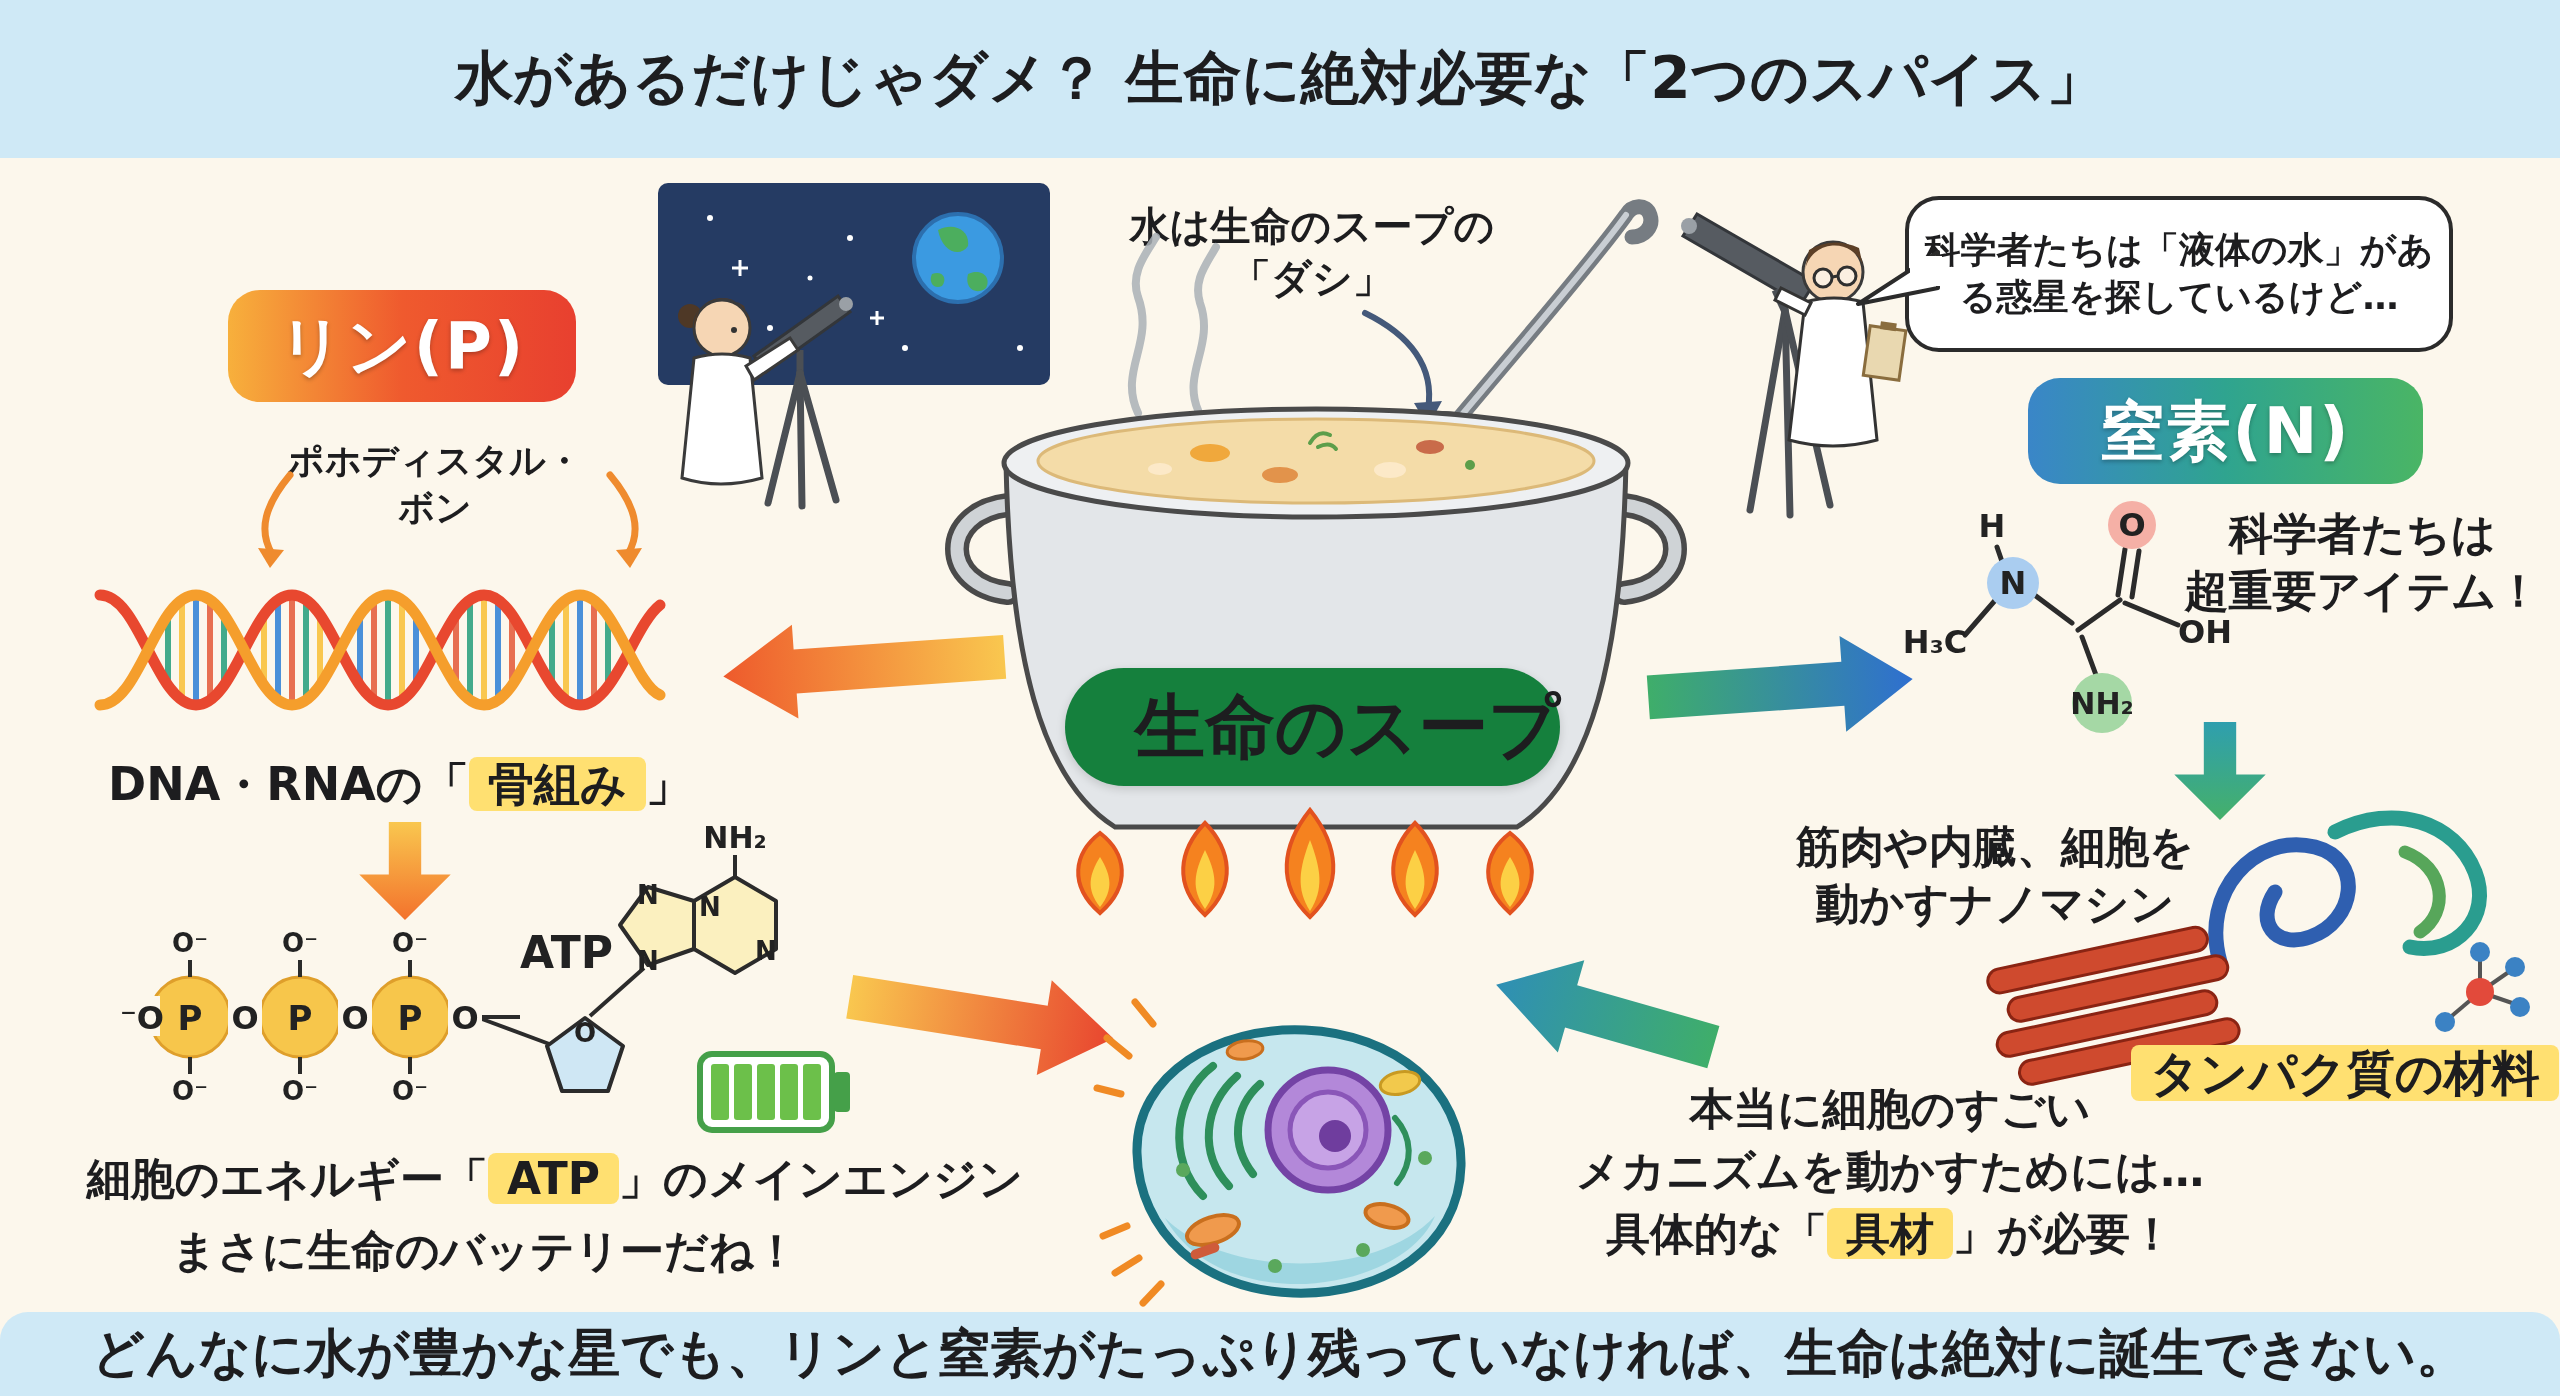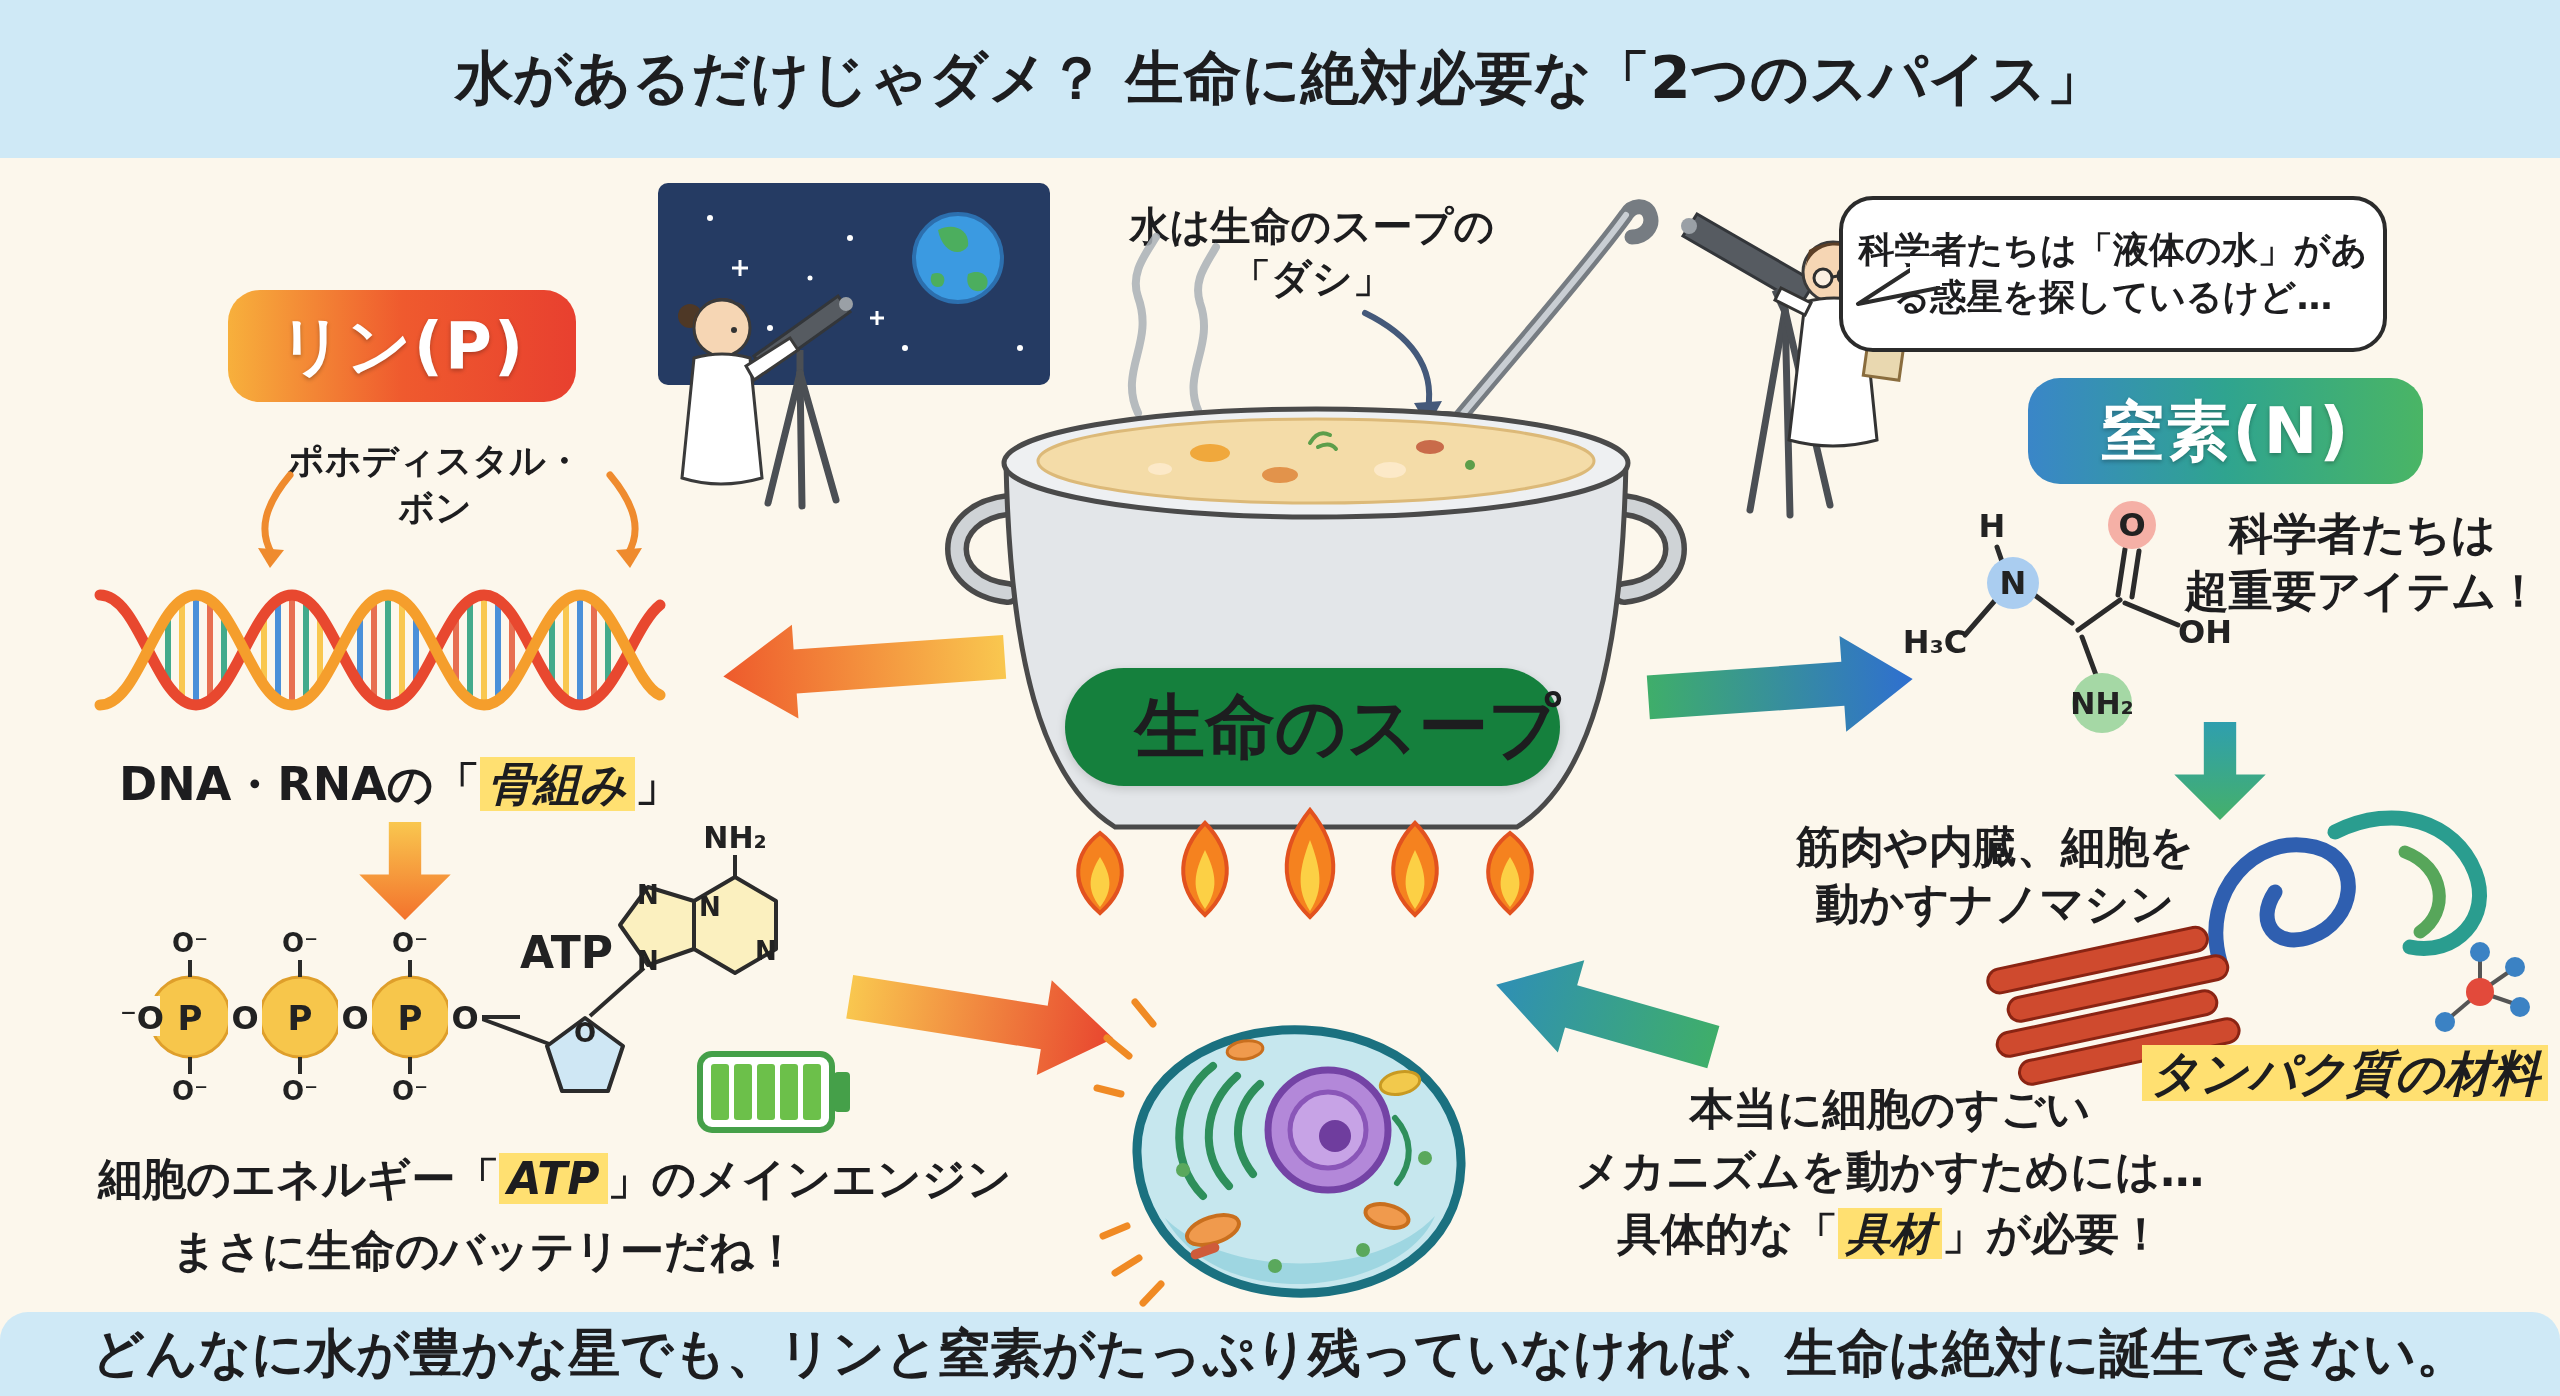--- a/index.html
+++ b/index.html
@@ -1,20 +1,20 @@
 <!DOCTYPE html>
 <html lang="ja"><head>
 <meta charset="utf-8">
 <style>
   html,body{margin:0;padding:0;background:#fcf7ec;}
   #stage{position:relative;width:2560px;height:1396px;background:#fcf7ec;
          font-family:"DejaVu Sans","Liberation Sans",sans-serif;overflow:hidden;}
   .abs{position:absolute;}
   .txt{font-weight:700;color:#1d1d1f;text-align:center;line-height:1.3;}
-  .hl{background:#ffe071;border-radius:0;padding:0 8px;font-style:italic;}
+  .hl{background:#ffe071;border-radius:8px;padding:0 19px;}
   .banner{left:0;width:2560px;background:#cfe9f6;display:flex;align-items:center;justify-content:center;}
   .badge{display:flex;align-items:center;justify-content:center;color:#fff;font-weight:800;
          border-radius:32px;letter-spacing:2px;text-shadow:0 2px 4px rgba(0,0,0,.28);}
   .badge-p{background:linear-gradient(90deg,#f7b03c,#ef5a2e,#e8402f);}
   .badge-n{background:linear-gradient(90deg,#3a86c8,#2fa48f,#4ab565);}
   .bubble{background:#fff;border:4px solid #2b2b2b;border-radius:34px;display:flex;
           flex-direction:column;justify-content:center;z-index:5;}
   .potlabel{background:#15803d;border-radius:60px;display:flex;align-items:center;justify-content:flex-end;
             box-shadow:0 3px 10px rgba(0,0,0,.15);z-index:4;}
   svg{overflow:visible;}
@@ -287,21 +287,21 @@
       <line x1="177" y1="77" x2="183" y2="76" stroke="#2f2f2f" stroke-width="3"></line>
       <path d="M 150,102 Q 179,94 208,102 L 222,240 Q 178,252 134,240 Z" fill="#fff" stroke="#333" stroke-width="3"></path>
       <polygon points="150,115 120,100 126,88 156,103" fill="#fff" stroke="#333" stroke-width="3"></polygon>
       <g transform="rotate(8 230 150)">
         <rect x="212" y="128" width="36" height="50" fill="#e9d8b0" stroke="#8a6d3e" stroke-width="3"></rect>
         <rect x="222" y="122" width="16" height="8" fill="#8a6d3e"></rect>
       </g>
     </g>
   </svg>
 
-  <div class="abs bubble" style="left:1839px;top:196px;width:540px;height:148px;">
+  <div class="abs bubble" style="left:1905px;top:196px;width:540px;height:148px;">
     <div class="txt" style="font-size:36px;">科学者たちは「液体の水」があ</div>
     <div class="txt" style="font-size:36px;">る惑星を探しているけど…</div>
   </div>
   <svg class="abs" style="left:1852px;top:242px;z-index:6;" width="90" height="75" viewBox="0 0 90 75">
     <path d="M 86,10 L 6,62 L 86,46 Z" fill="#fff" stroke="#2b2b2b" stroke-width="4" stroke-linejoin="round"></path>
     <rect x="58" y="14" width="32" height="30" fill="#fff"></rect>
   </svg>
 
   <div class="abs badge badge-n" style="left:2028px;top:378px;width:395px;height:106px;font-size:64px;">窒素(N)</div>
 

